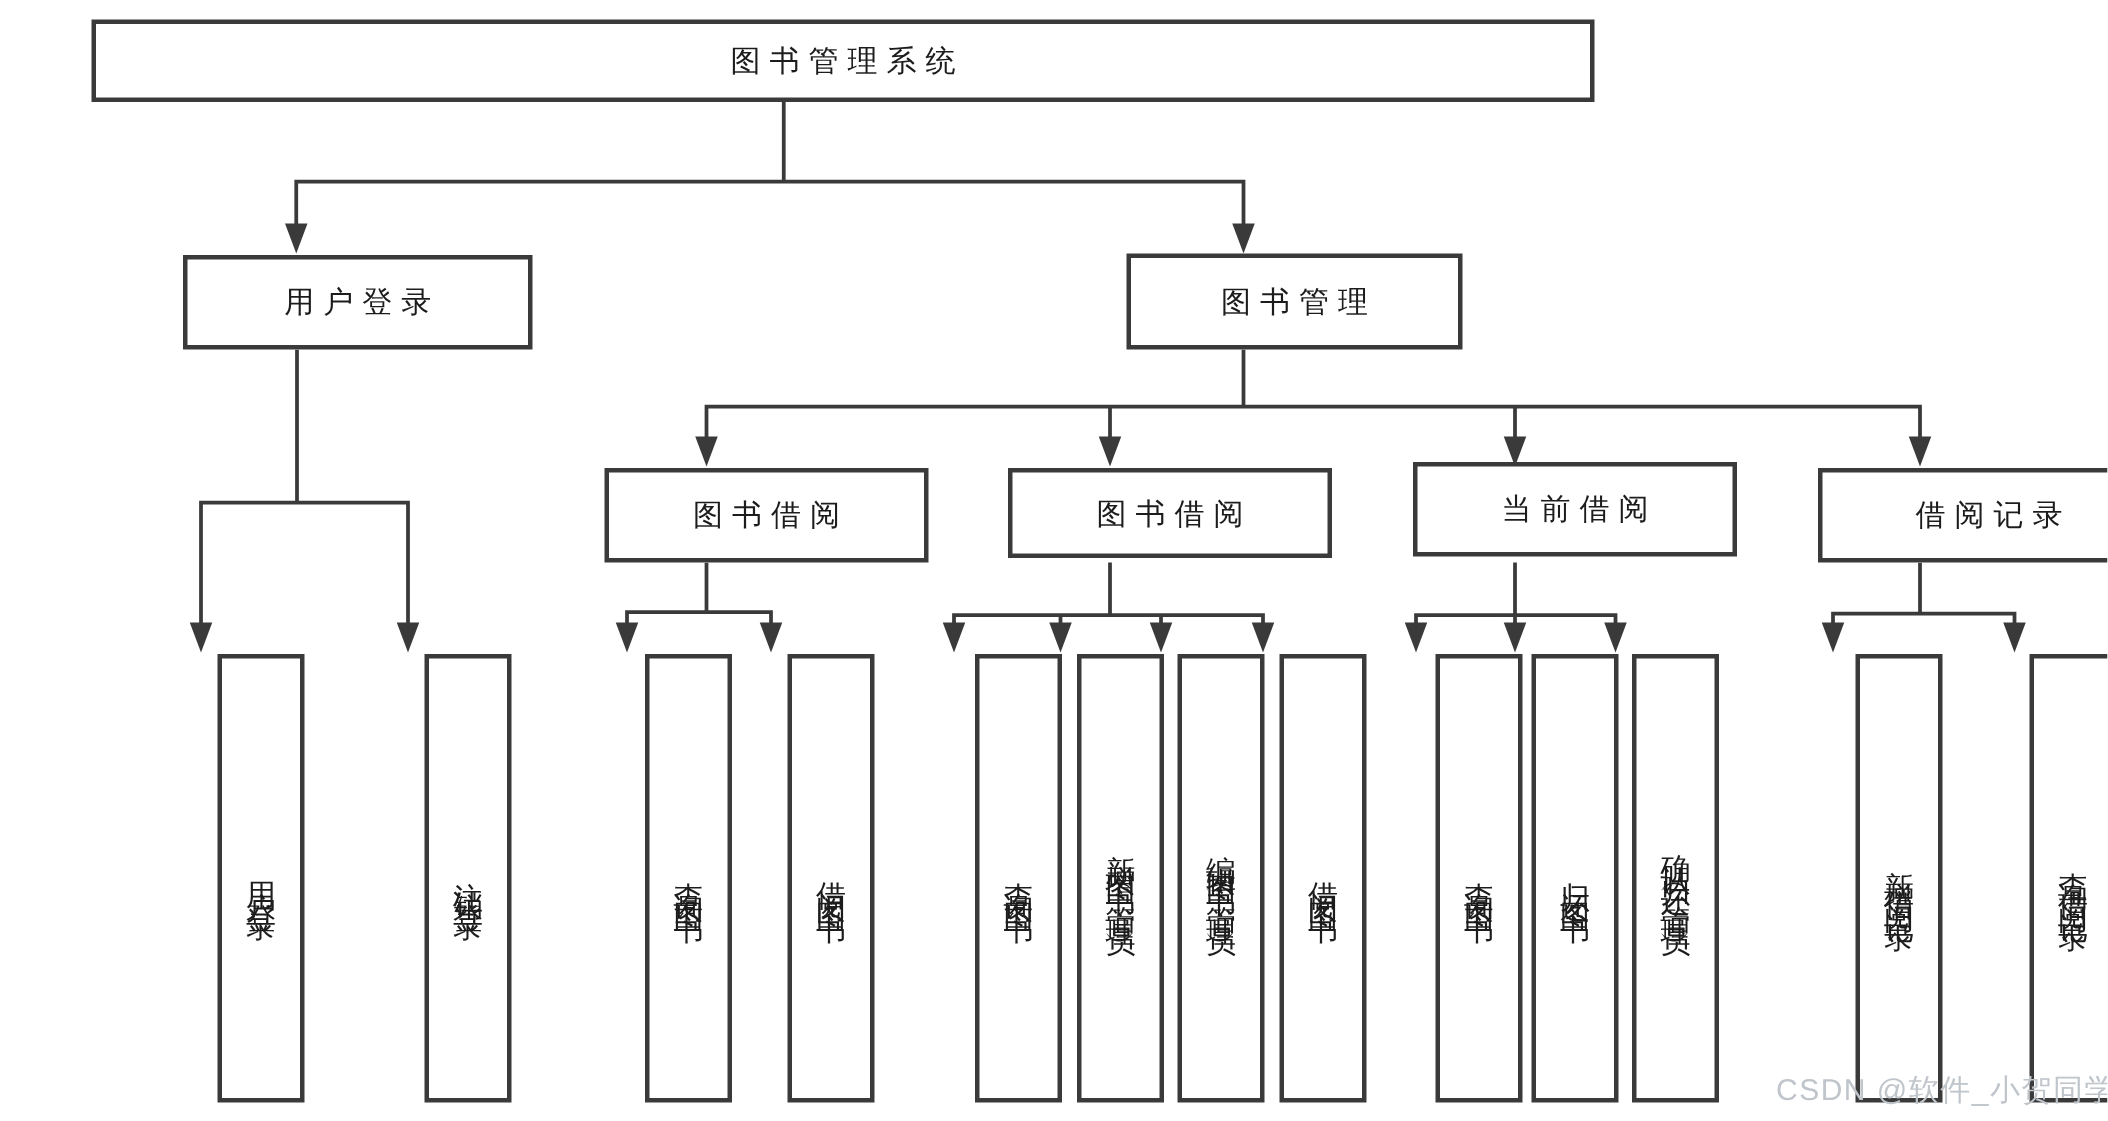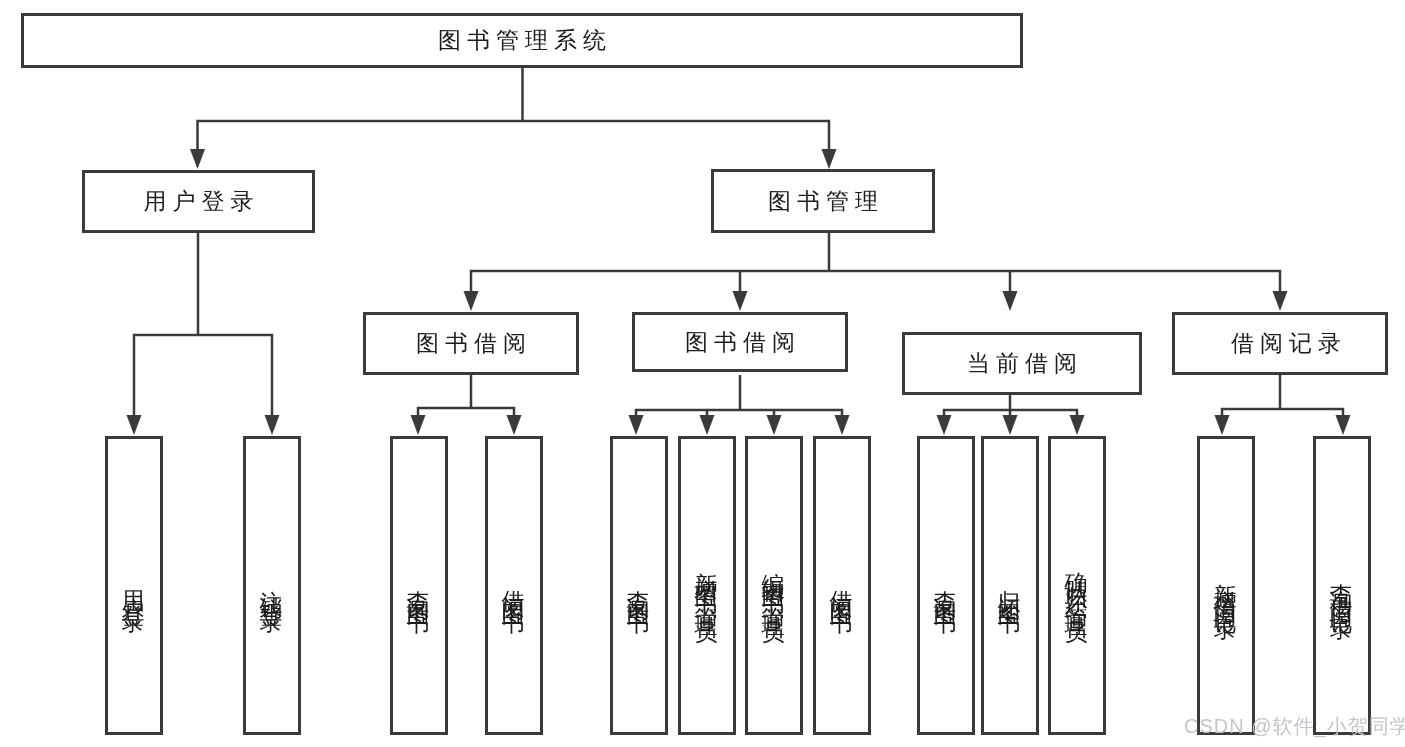--- a/index.html
+++ b/index.html
@@ -14,22 +14,23 @@
     position:absolute;left:0;top:0;width:1405px;height:747px;
     pointer-events:none;
   }
   .node{
     position:absolute;
     box-sizing:border-box;
     background:#ffffff;
     border:3px solid var(--line,#3a3a3a);
     display:flex;align-items:center;justify-content:center;
     color:var(--text,#1c1c1c);
-    font-size:23px;
+    font-size:20px;
     z-index:2;
+    margin-left:40px;
   }
   .hbox{letter-spacing:6px;text-indent:6px;white-space:nowrap;}
   .vbox{
     writing-mode:vertical-rl;
     text-orientation:mixed;
     letter-spacing:7px;
     white-space:nowrap;
   }
   #watermark{
     position:absolute;
@@ -89,21 +90,21 @@
       </g>
   </svg>
 
   <div class="node hbox" style="left:21px;top:13px;width:1002px;height:55px;">图书管理系统</div>
 
   <div class="node hbox" style="left:82px;top:170px;width:233px;height:63px;">用户登录</div>
   <div class="node hbox" style="left:711px;top:169px;width:224px;height:64px;">图书管理</div>
 
   <div class="node hbox" style="left:363px;top:312px;width:216px;height:63px;">图书借阅</div>
   <div class="node hbox" style="left:632px;top:312px;width:216px;height:60px;">图书借阅</div>
-  <div class="node hbox" style="left:902px;top:332px;width:240px;height:63px;">当前借阅</div>
+  <div class="node hbox" style="left:902px;top:308px;width:216px;height:63px;">当前借阅</div>
   <div class="node hbox" style="left:1172px;top:312px;width:216px;height:63px;padding-left:12px;">借阅记录</div>
 
   <div class="node vbox" style="left:105px;top:436px;width:58px;height:299px;">用户登录</div>
   <div class="node vbox" style="left:243px;top:436px;width:58px;height:299px;">注销登录</div>
 
   <div class="node vbox" style="left:390px;top:436px;width:58px;height:299px;">查询图书</div>
   <div class="node vbox" style="left:485px;top:436px;width:58px;height:299px;">借阅图书</div>
 
   <div class="node vbox" style="left:610px;top:436px;width:58px;height:299px;">查询图书</div>
   <div class="node vbox" style="left:678px;top:436px;width:58px;height:299px;">新增图书（管理员）</div>

